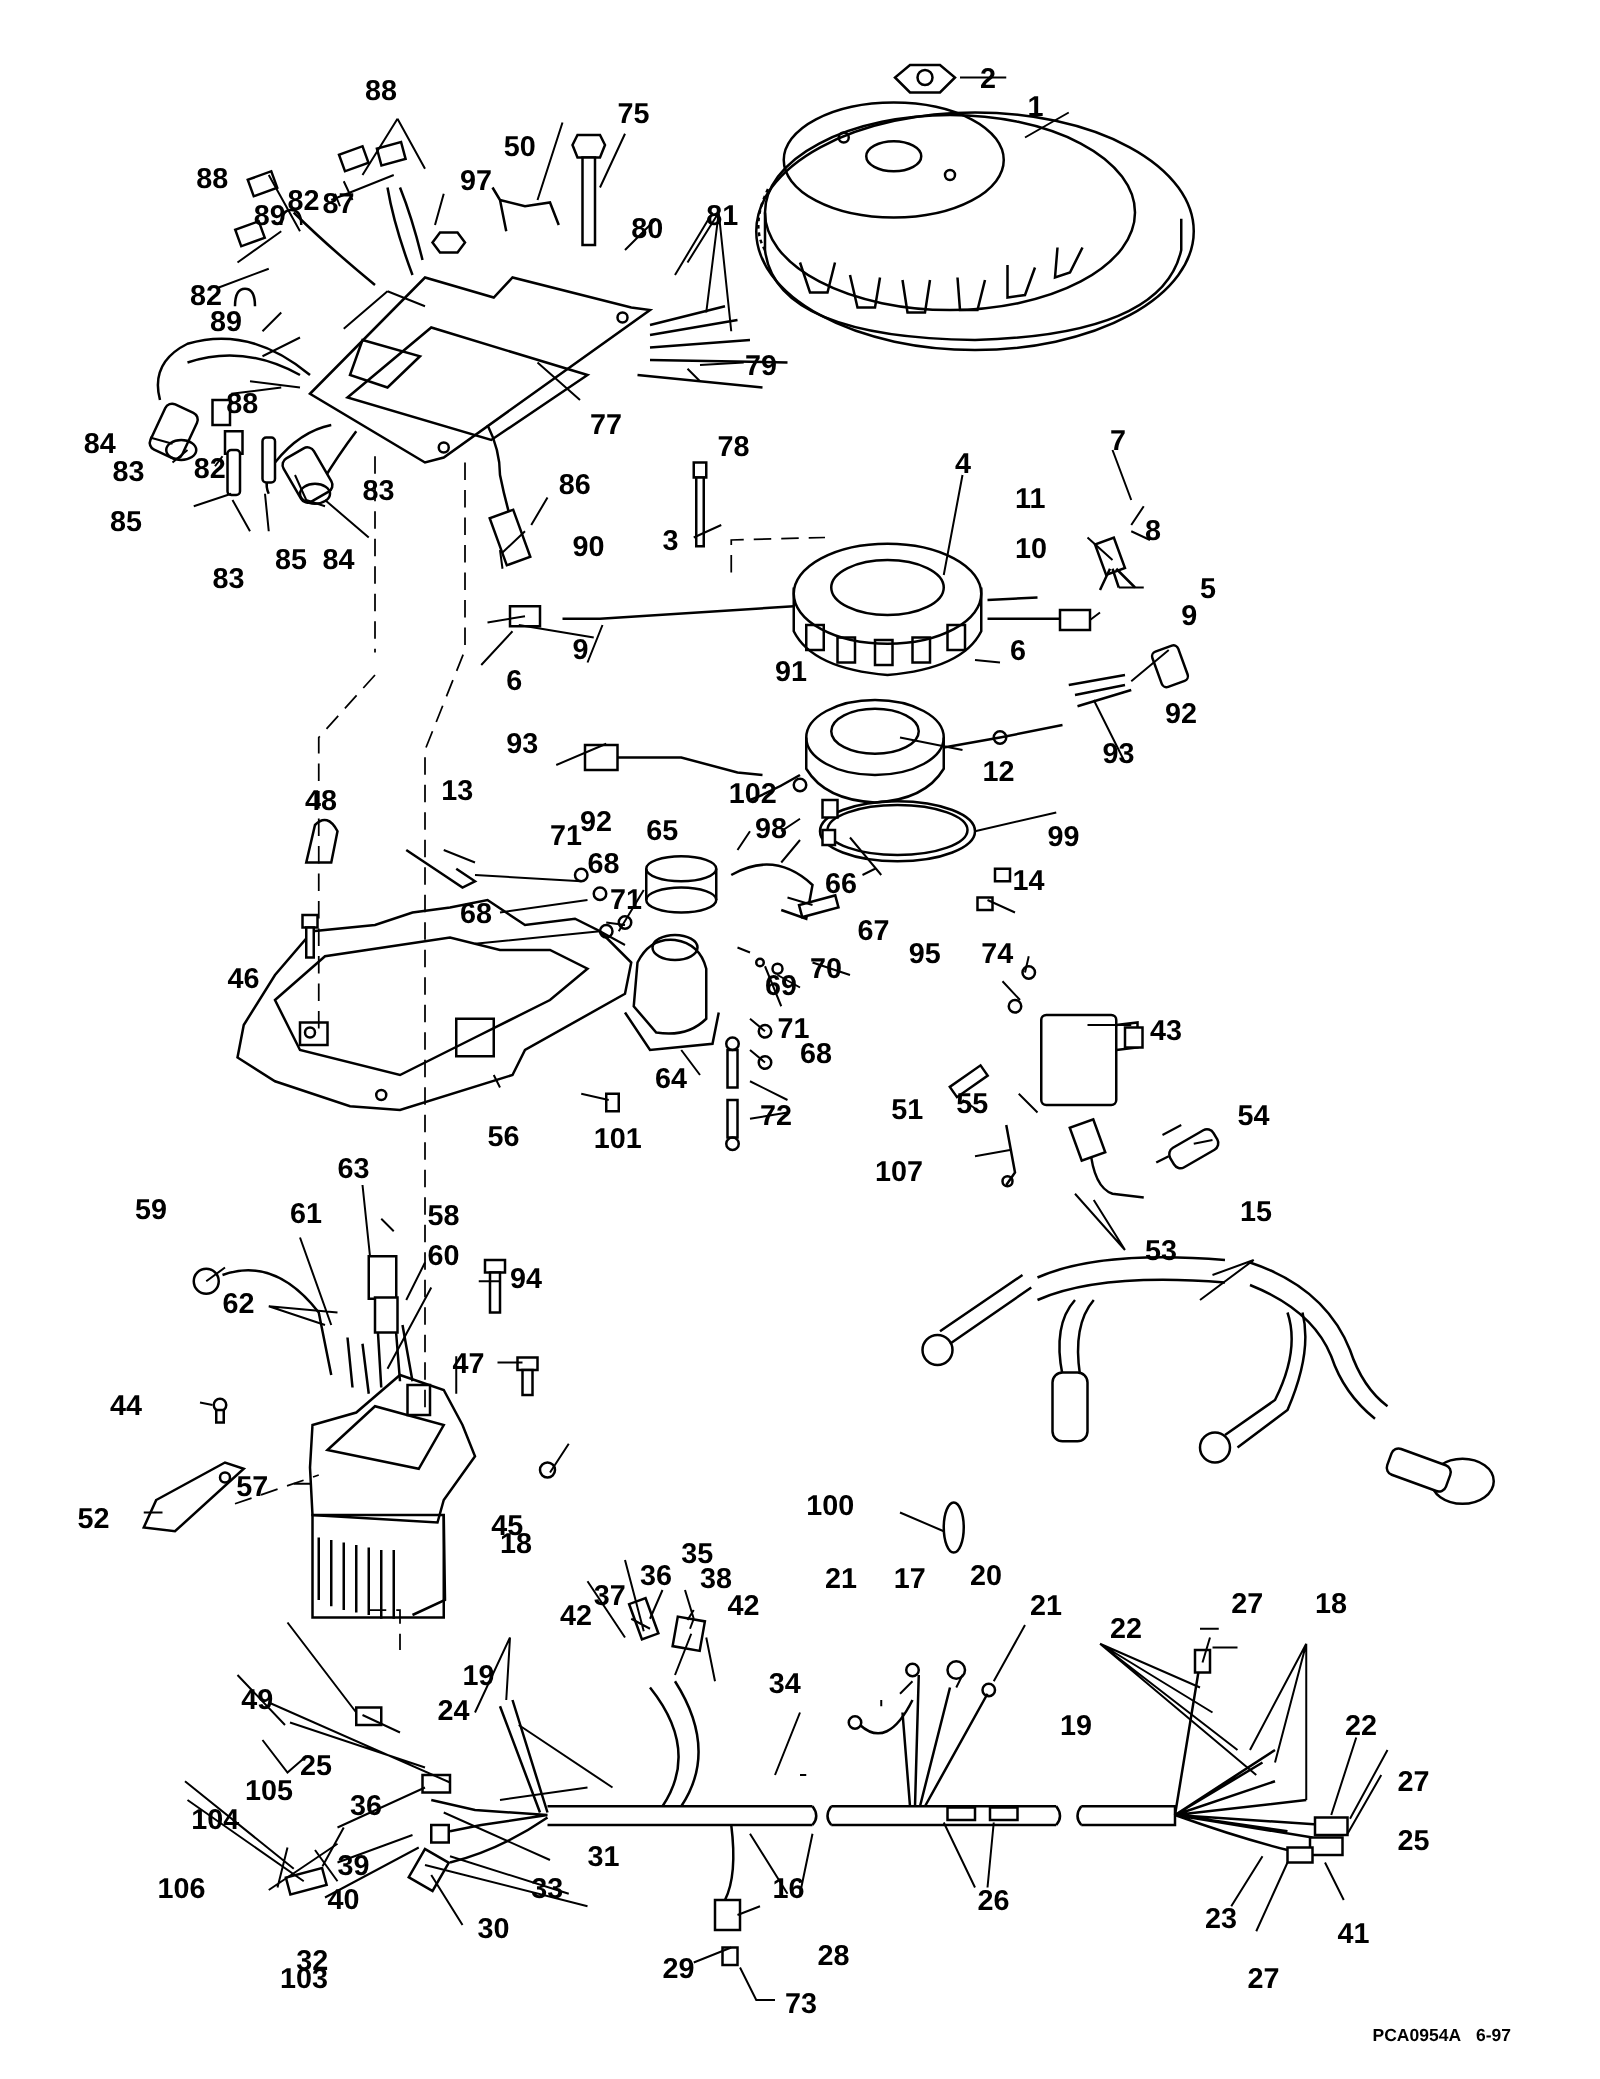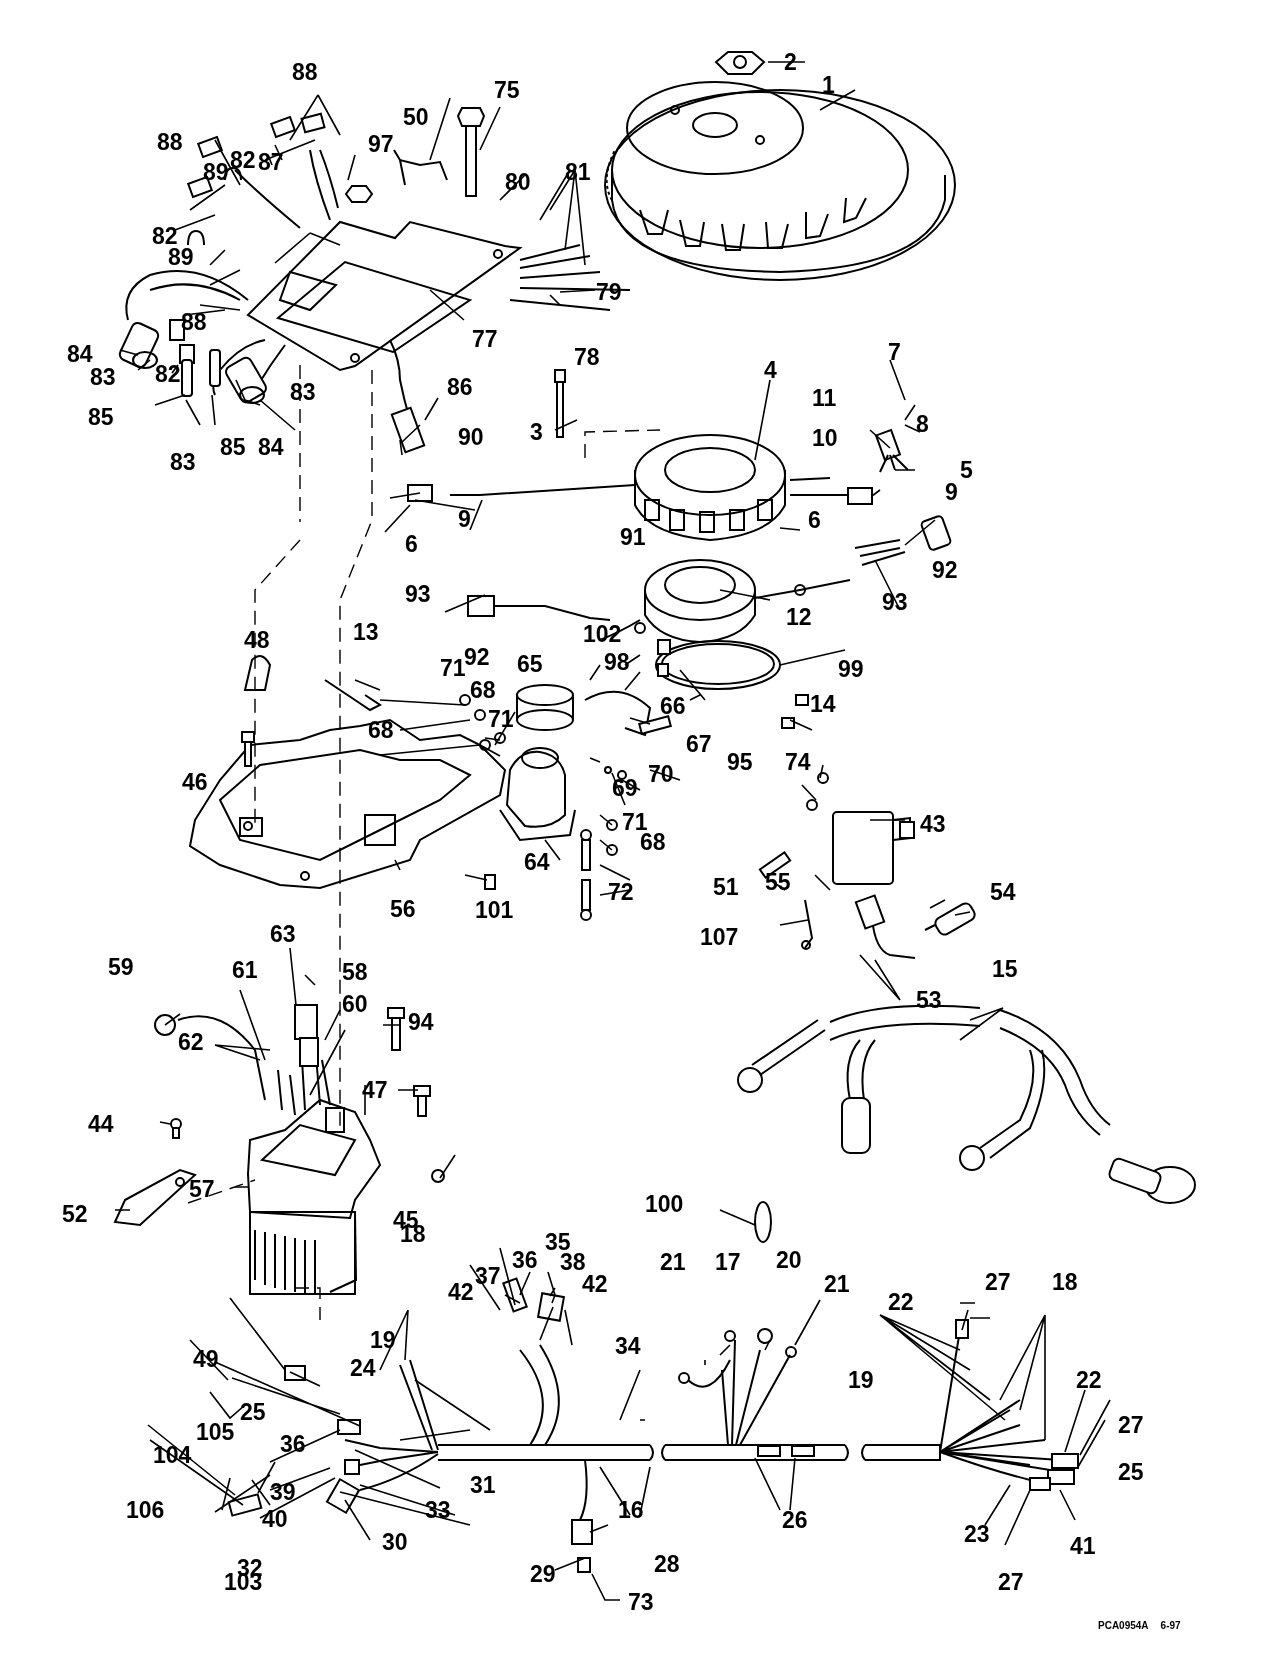--- a/index.html
+++ b/index.html
@@ -4,21 +4,21 @@
 <style>
   html, body { margin: 0; padding: 0; background: #ffffff; }
   body { width: 1280px; height: 1663px; position: relative; overflow: hidden;
          font-family: "Liberation Sans", sans-serif; color: #000; }
   svg#diagram { position: absolute; left: 0; top: 0; }
   .lbl { font-family: "Liberation Sans", sans-serif; font-weight: bold; font-size: 23px; fill: #000; }
   .part { fill: none; stroke: #000; stroke-width: 2; }
   .partf { fill: #fff; stroke: #000; stroke-width: 2; }
   .lead { stroke: #000; stroke-width: 1.6; fill: none; }
   .dash { stroke: #000; stroke-width: 1.4; stroke-dasharray: 14 8; fill: none; }
-  #footer { position: absolute; left: 1098px; top: 1620px; font-size: 10px; font-weight: bold;
+  #footer { position: absolute; left: 1098px; top: 1620px; font-size: 14px; font-weight: bold;
             font-family: "Liberation Sans", sans-serif; }
   #footer span { margin-right: 12px; }
 </style>
 </head>
 <body>
 
 <svg id="diagram" width="1280" height="1663" viewBox="0 0 1280 1663">
 
   <g>
     <polygon class="partf" points="728,52 752,52 764,62 752,74 728,74 716,62"></polygon>

